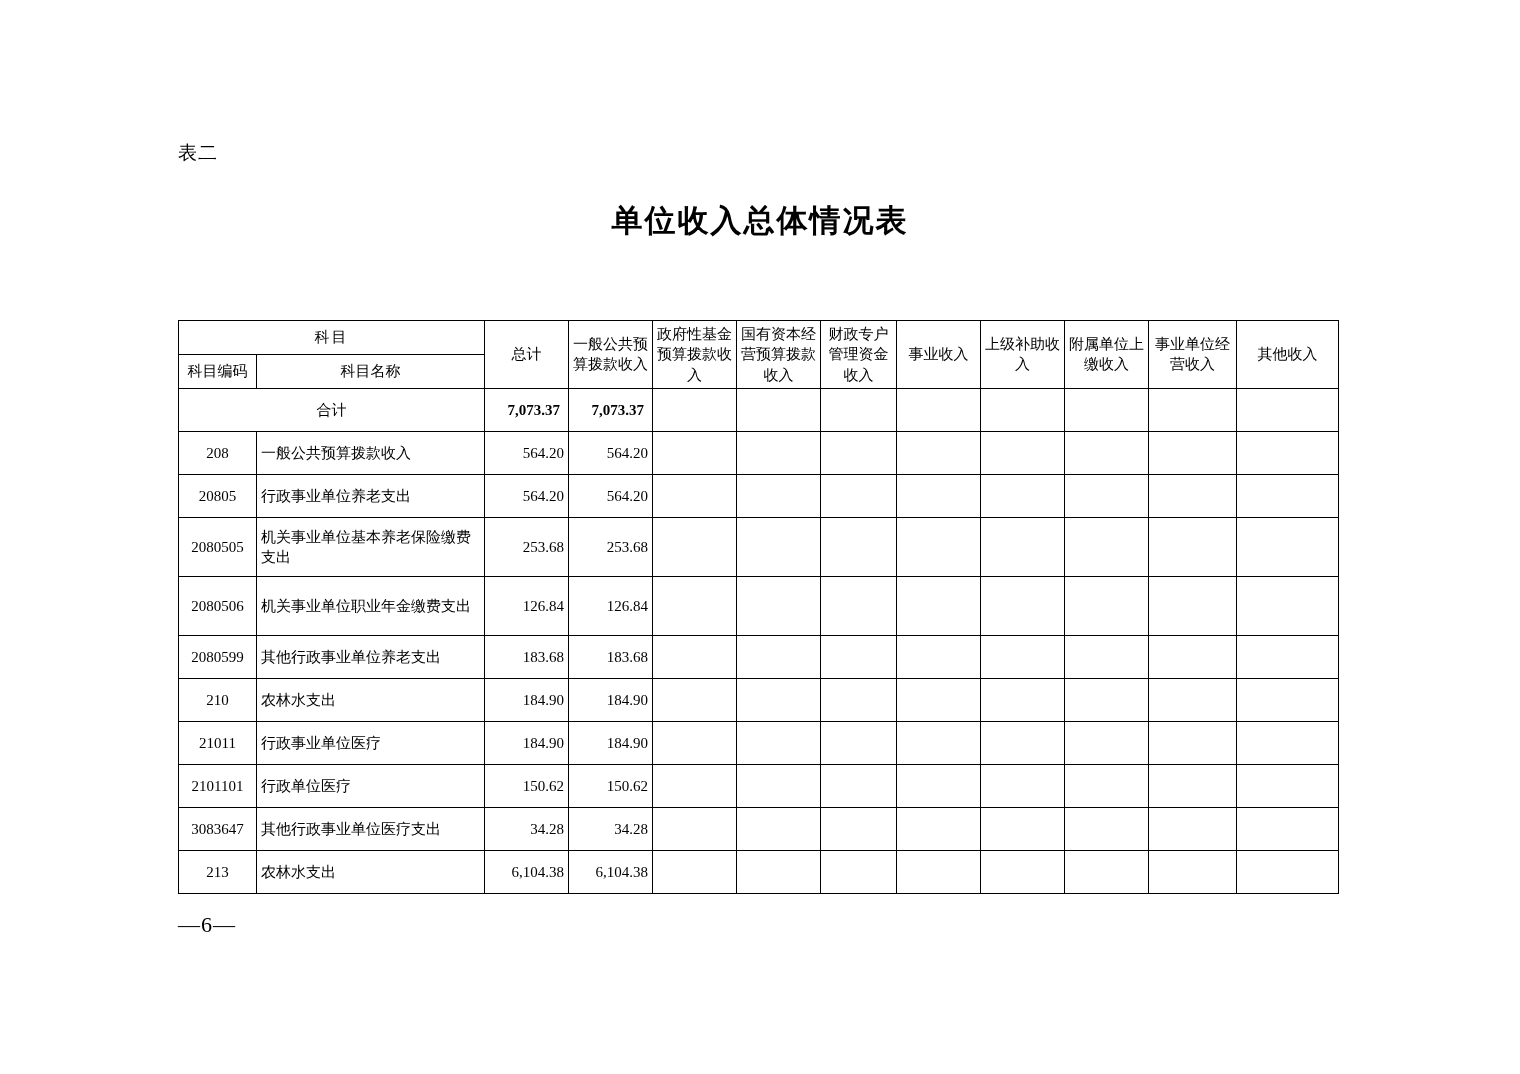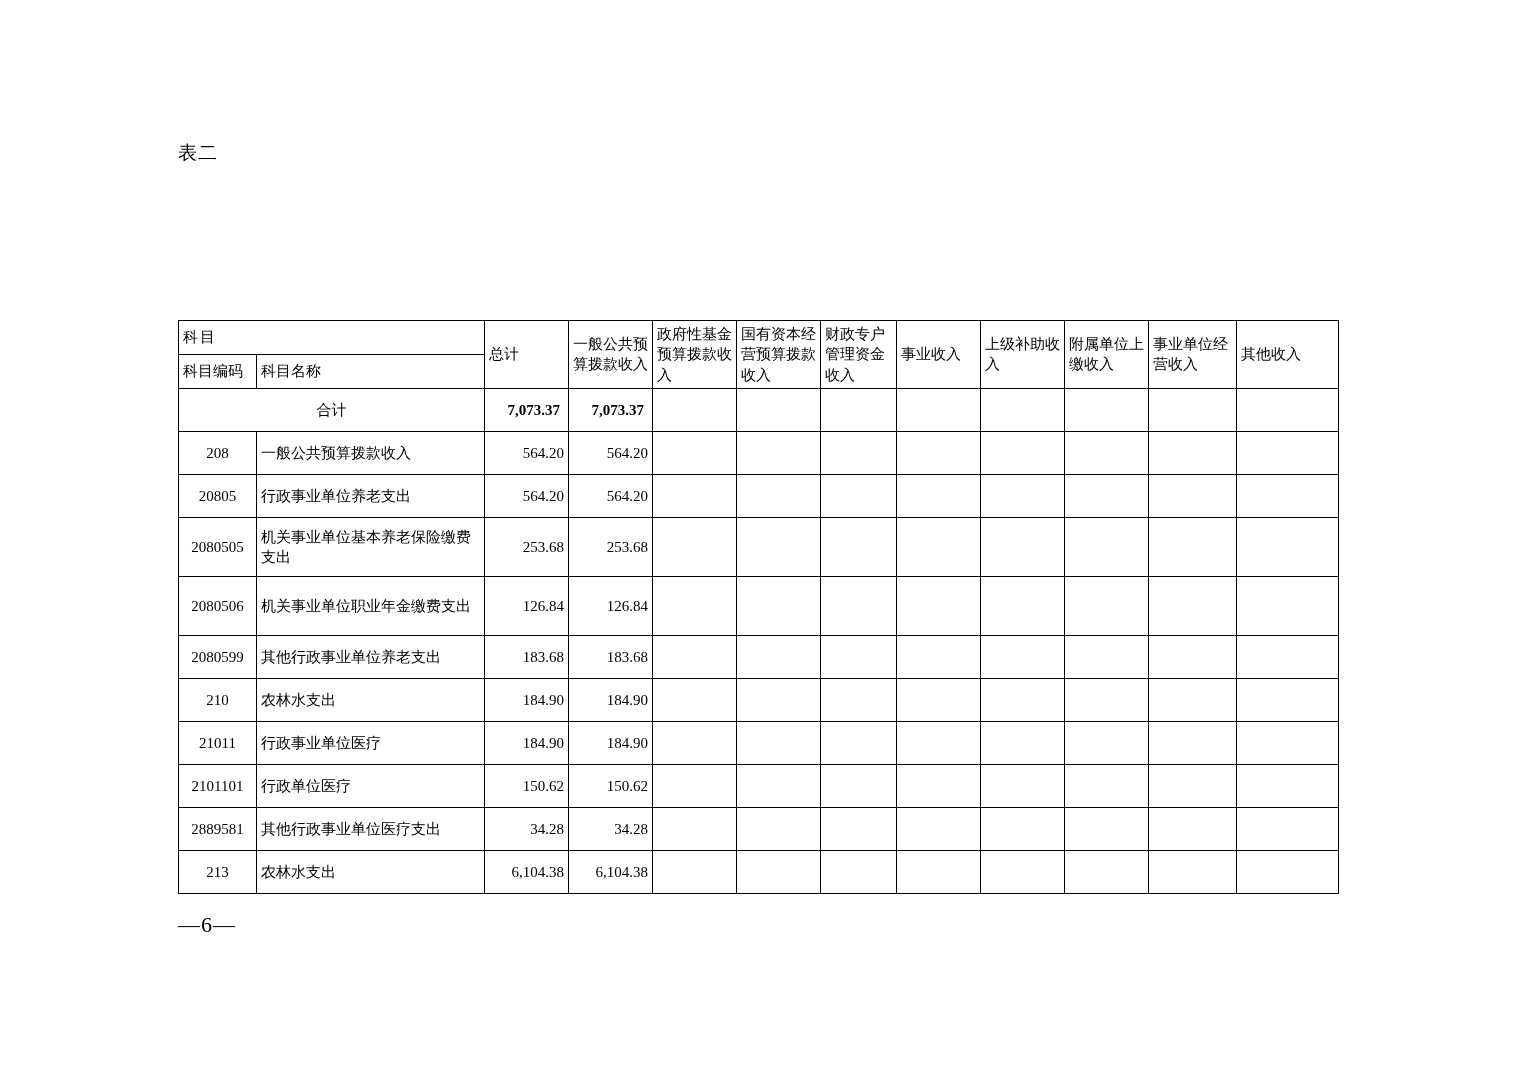--- a/index.html
+++ b/index.html
@@ -68,21 +68,21 @@
   }
   table.main td, table.main th {
     border: 1px solid #000000;
     font-weight: normal;
     font-size: 15px;
     padding: 3px 4px;
     vertical-align: middle;
     line-height: 1.35;
   }
   th.hdr {
-    text-align: left;
+    text-align: center;
     font-size: 15px;
   }
   th.subject-hdr {
     font-size: 16px;
     letter-spacing: 2px;
   }
   .c-code { text-align: center; }
   .c-name { text-align: left; }
   .c-num  { text-align: right; padding-right: 8px; }
   .total-row td {
@@ -106,20 +106,21 @@
     letter-spacing: 1px;
   }
 </style>
 </head>
 <body>
 
 <div class="page">
 
   <div class="table-label">表二</div>
 
+  <div class="doc-title">单位收入总体情况表</div>
 
 
   <table class="main">
     <colgroup>
       <col style="width:78px">
       <col style="width:228px">
       <col style="width:84px">
       <col style="width:84px">
       <col style="width:84px">
       <col style="width:84px">
@@ -269,21 +270,21 @@
           <td class="c-num"></td>
           <td class="c-num"></td>
           <td class="c-num"></td>
           <td class="c-num"></td>
           <td class="c-num"></td>
           <td class="c-num"></td>
           <td class="c-num"></td>
           <td class="c-num"></td>
         </tr>
         <tr class="row-h1">
-          <td class="c-code">2889581</td>
+          <td class="c-code">3083647</td>
           <td class="c-name indent2">其他行政事业单位医疗支出</td>
           <td class="c-num">34.28</td>
           <td class="c-num">34.28</td>
           <td class="c-num"></td>
           <td class="c-num"></td>
           <td class="c-num"></td>
           <td class="c-num"></td>
           <td class="c-num"></td>
           <td class="c-num"></td>
           <td class="c-num"></td>

